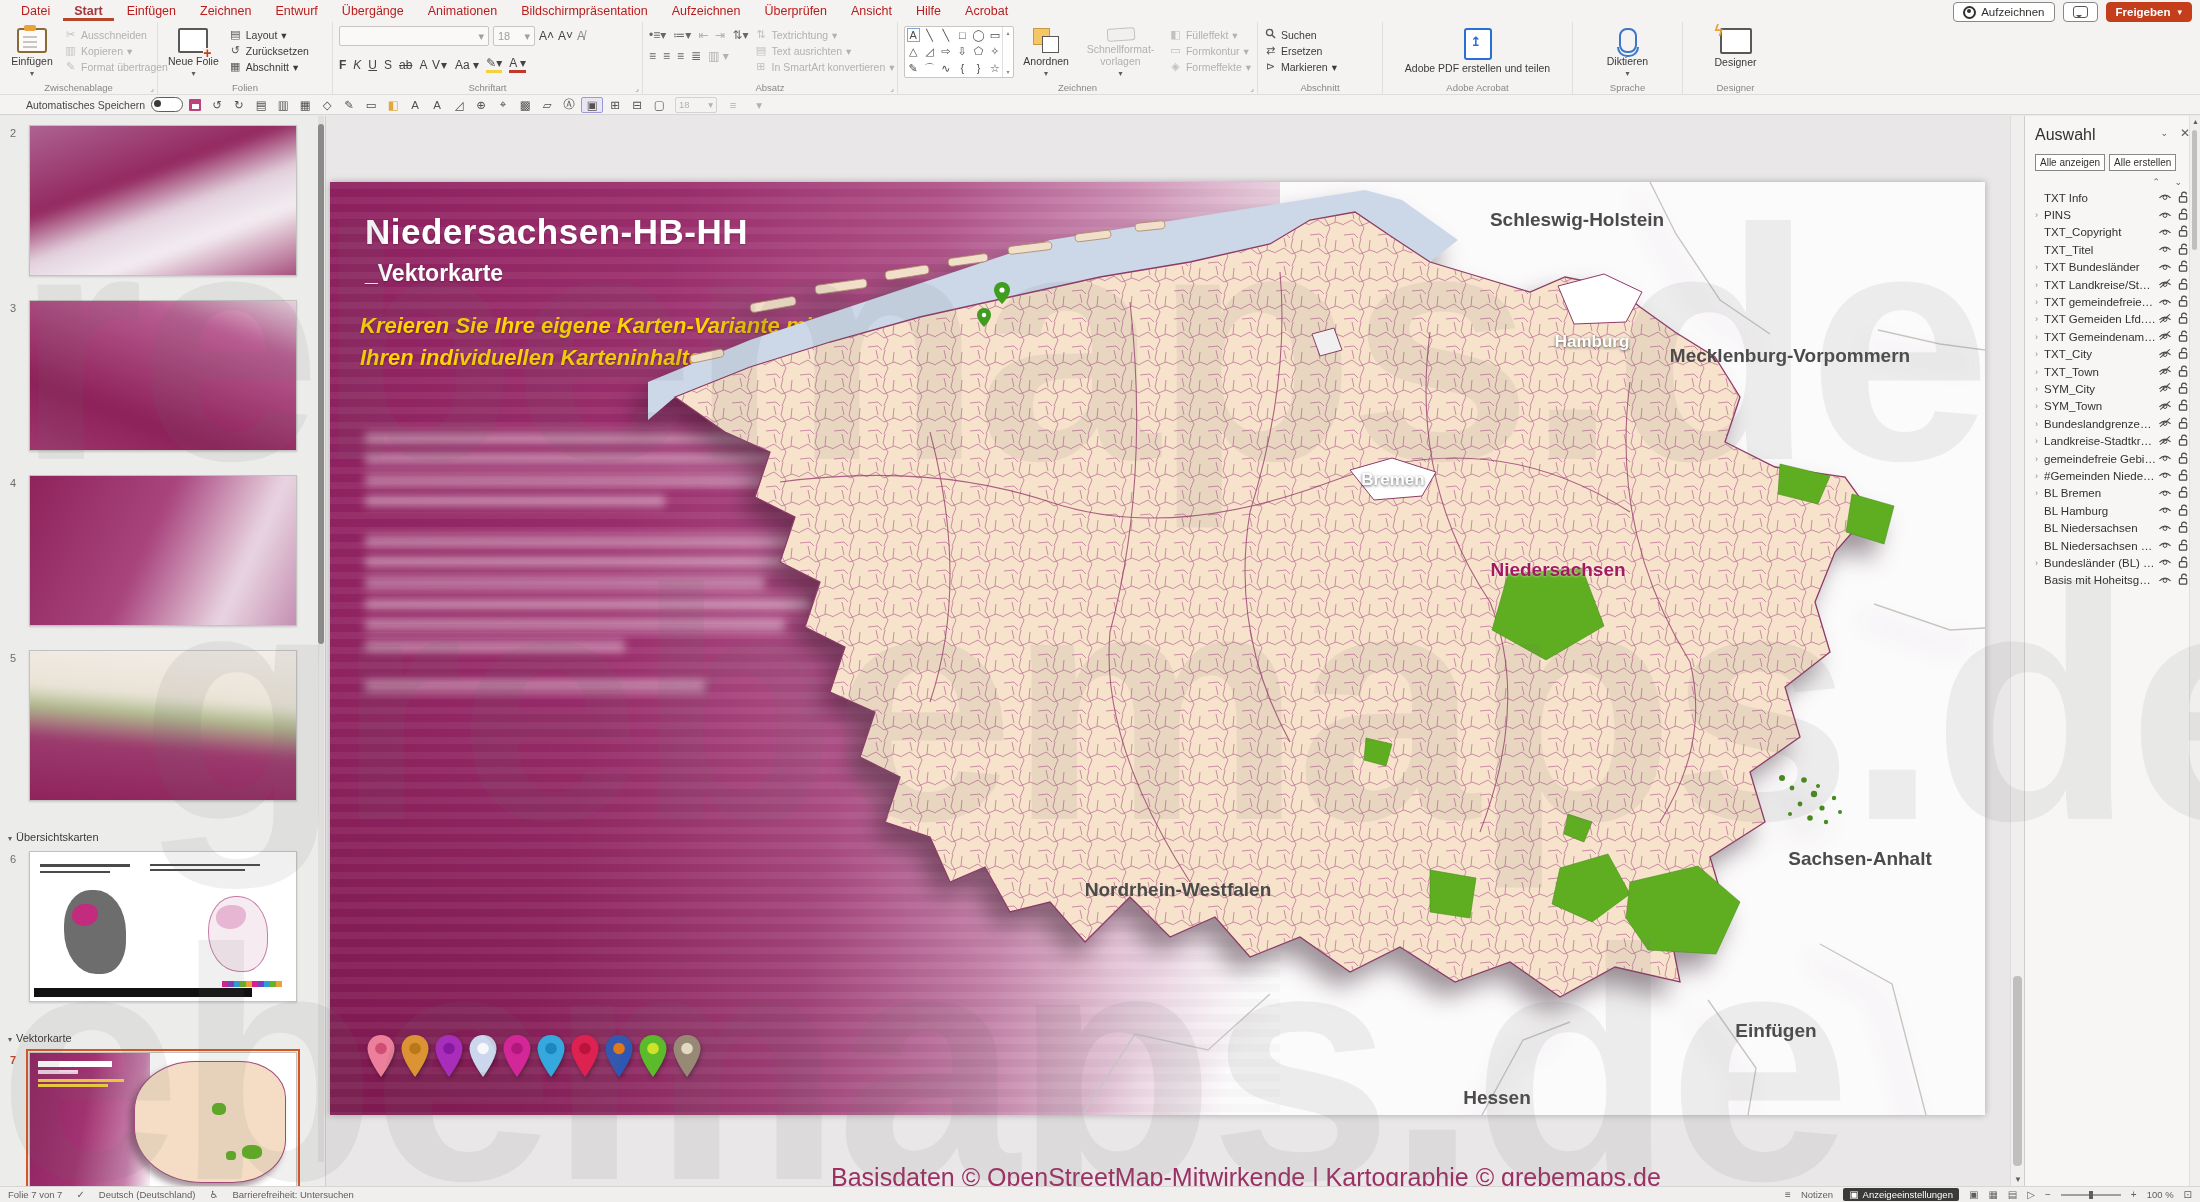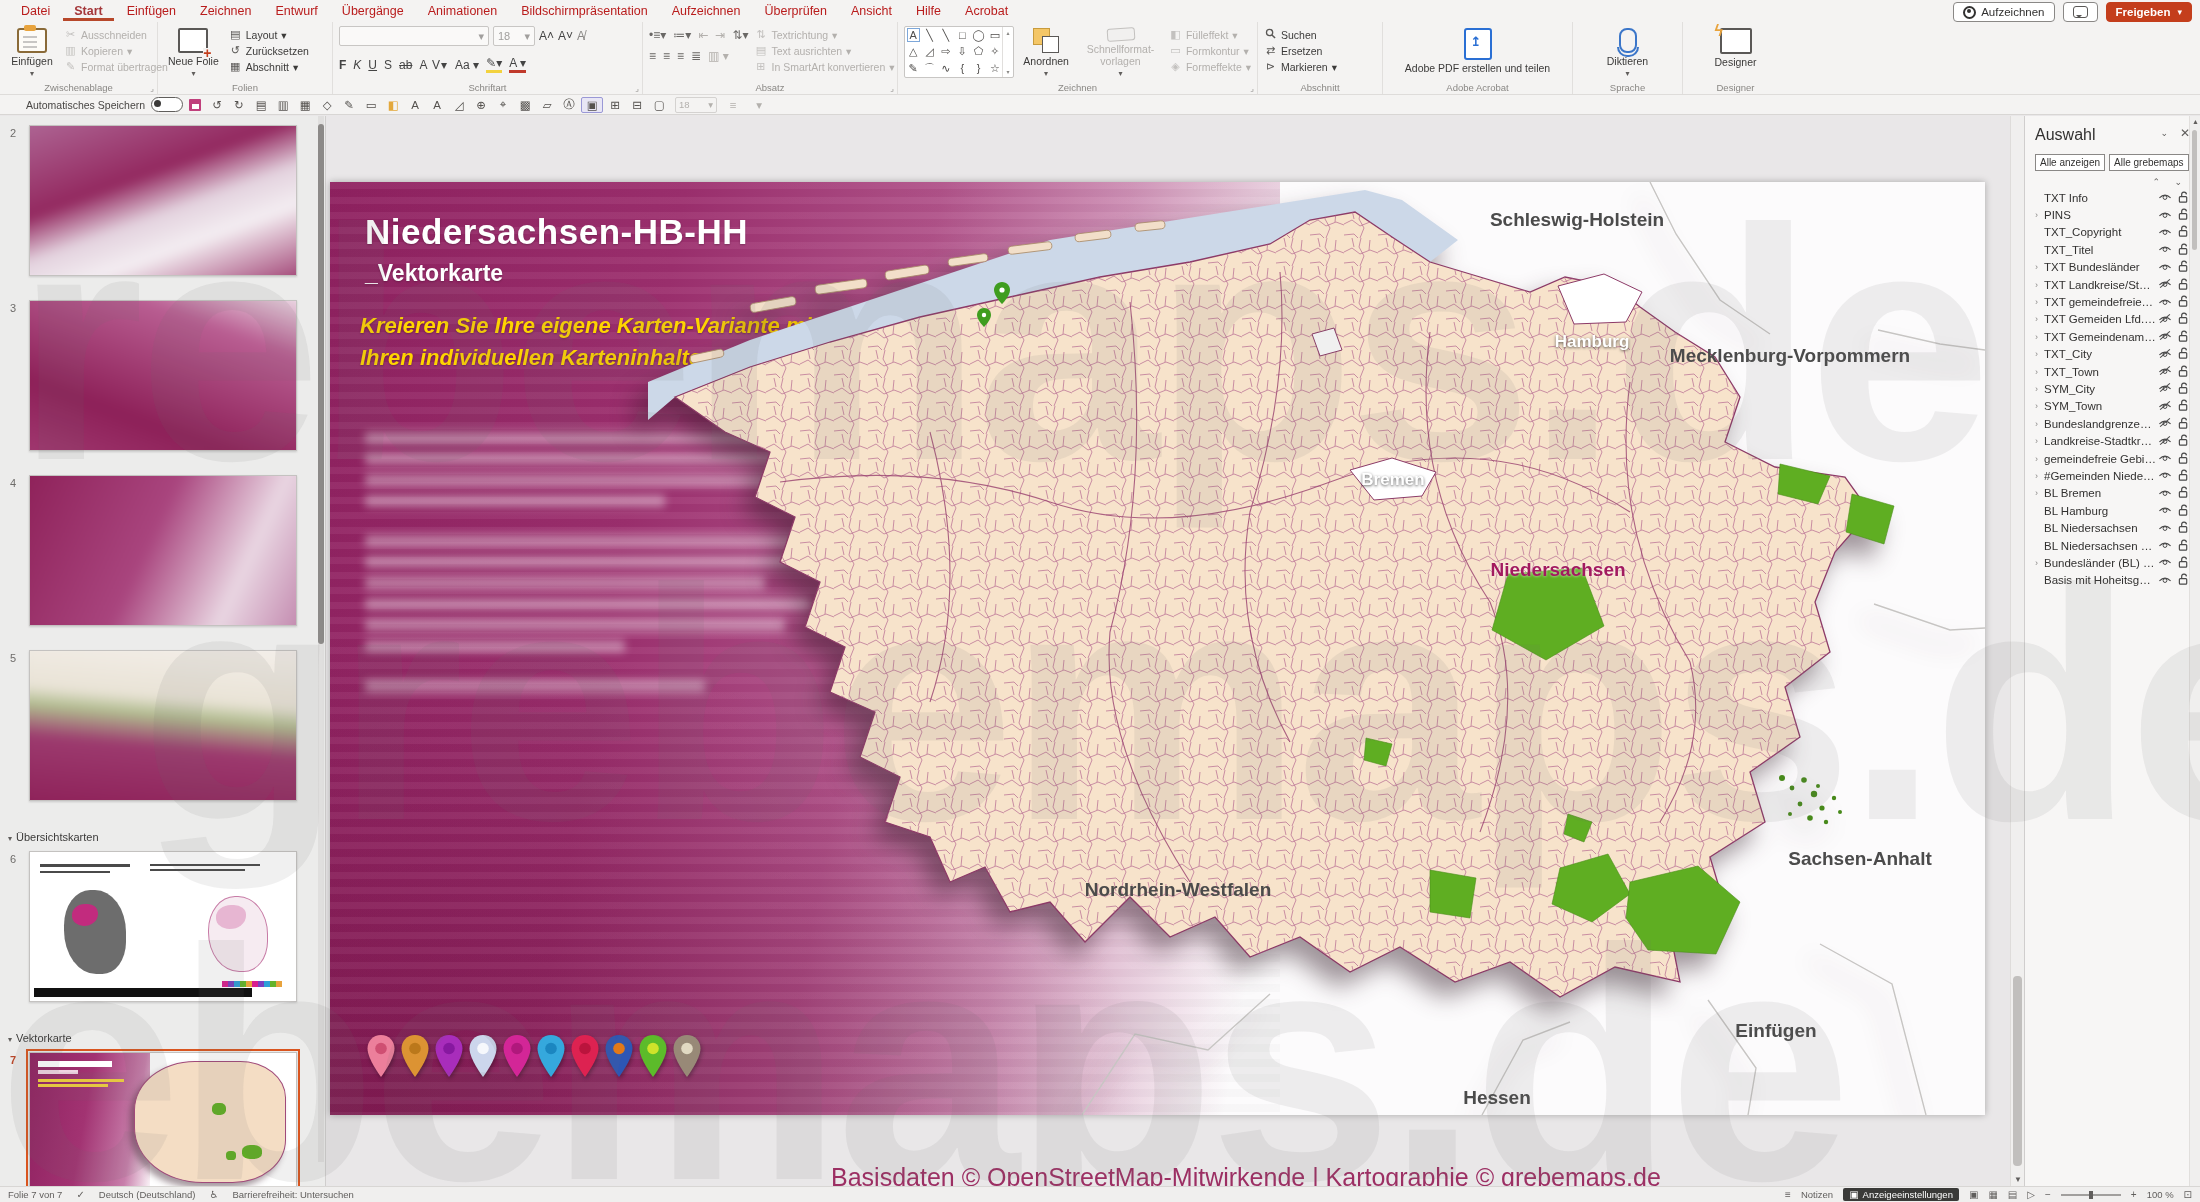--- a/index.html
+++ b/index.html
@@ -677,21 +677,21 @@
     <span style="left:140px;top:420px">grebemaps.de</span>
     <span style="left:-320px;top:780px">grebemaps.de</span>
   </div>
 
   <div class="selpane">
     <div class="sp-title">Auswahl</div>
     <span class="sp-chev">⌄</span>
     <span class="sp-close">✕</span>
     <div class="sp-btns">
       <span class="sp-btn">Alle anzeigen</span>
-      <span class="sp-btn">Alle grebemaps</span>
+      <span class="sp-btn">Alle erstellen</span>
     </div>
     <div class="sp-arrows">⌃ ⌄</div>
     <div class="sp-list" id="sp-list">
         <div class="sp-row">
           <span class="chev"></span>
           <span class="lbl">TXT Info</span>
           <span class="ic"><svg width="14" height="11" viewBox="0 0 20 14">
               <path d="M2 9 Q10 1 18 9" fill="none" stroke="#4a4a4a" stroke-width="1.5"></path>
               <circle cx="10" cy="8.5" r="2.7" fill="none" stroke="#4a4a4a" stroke-width="1.4"></circle>
             </svg></span>

